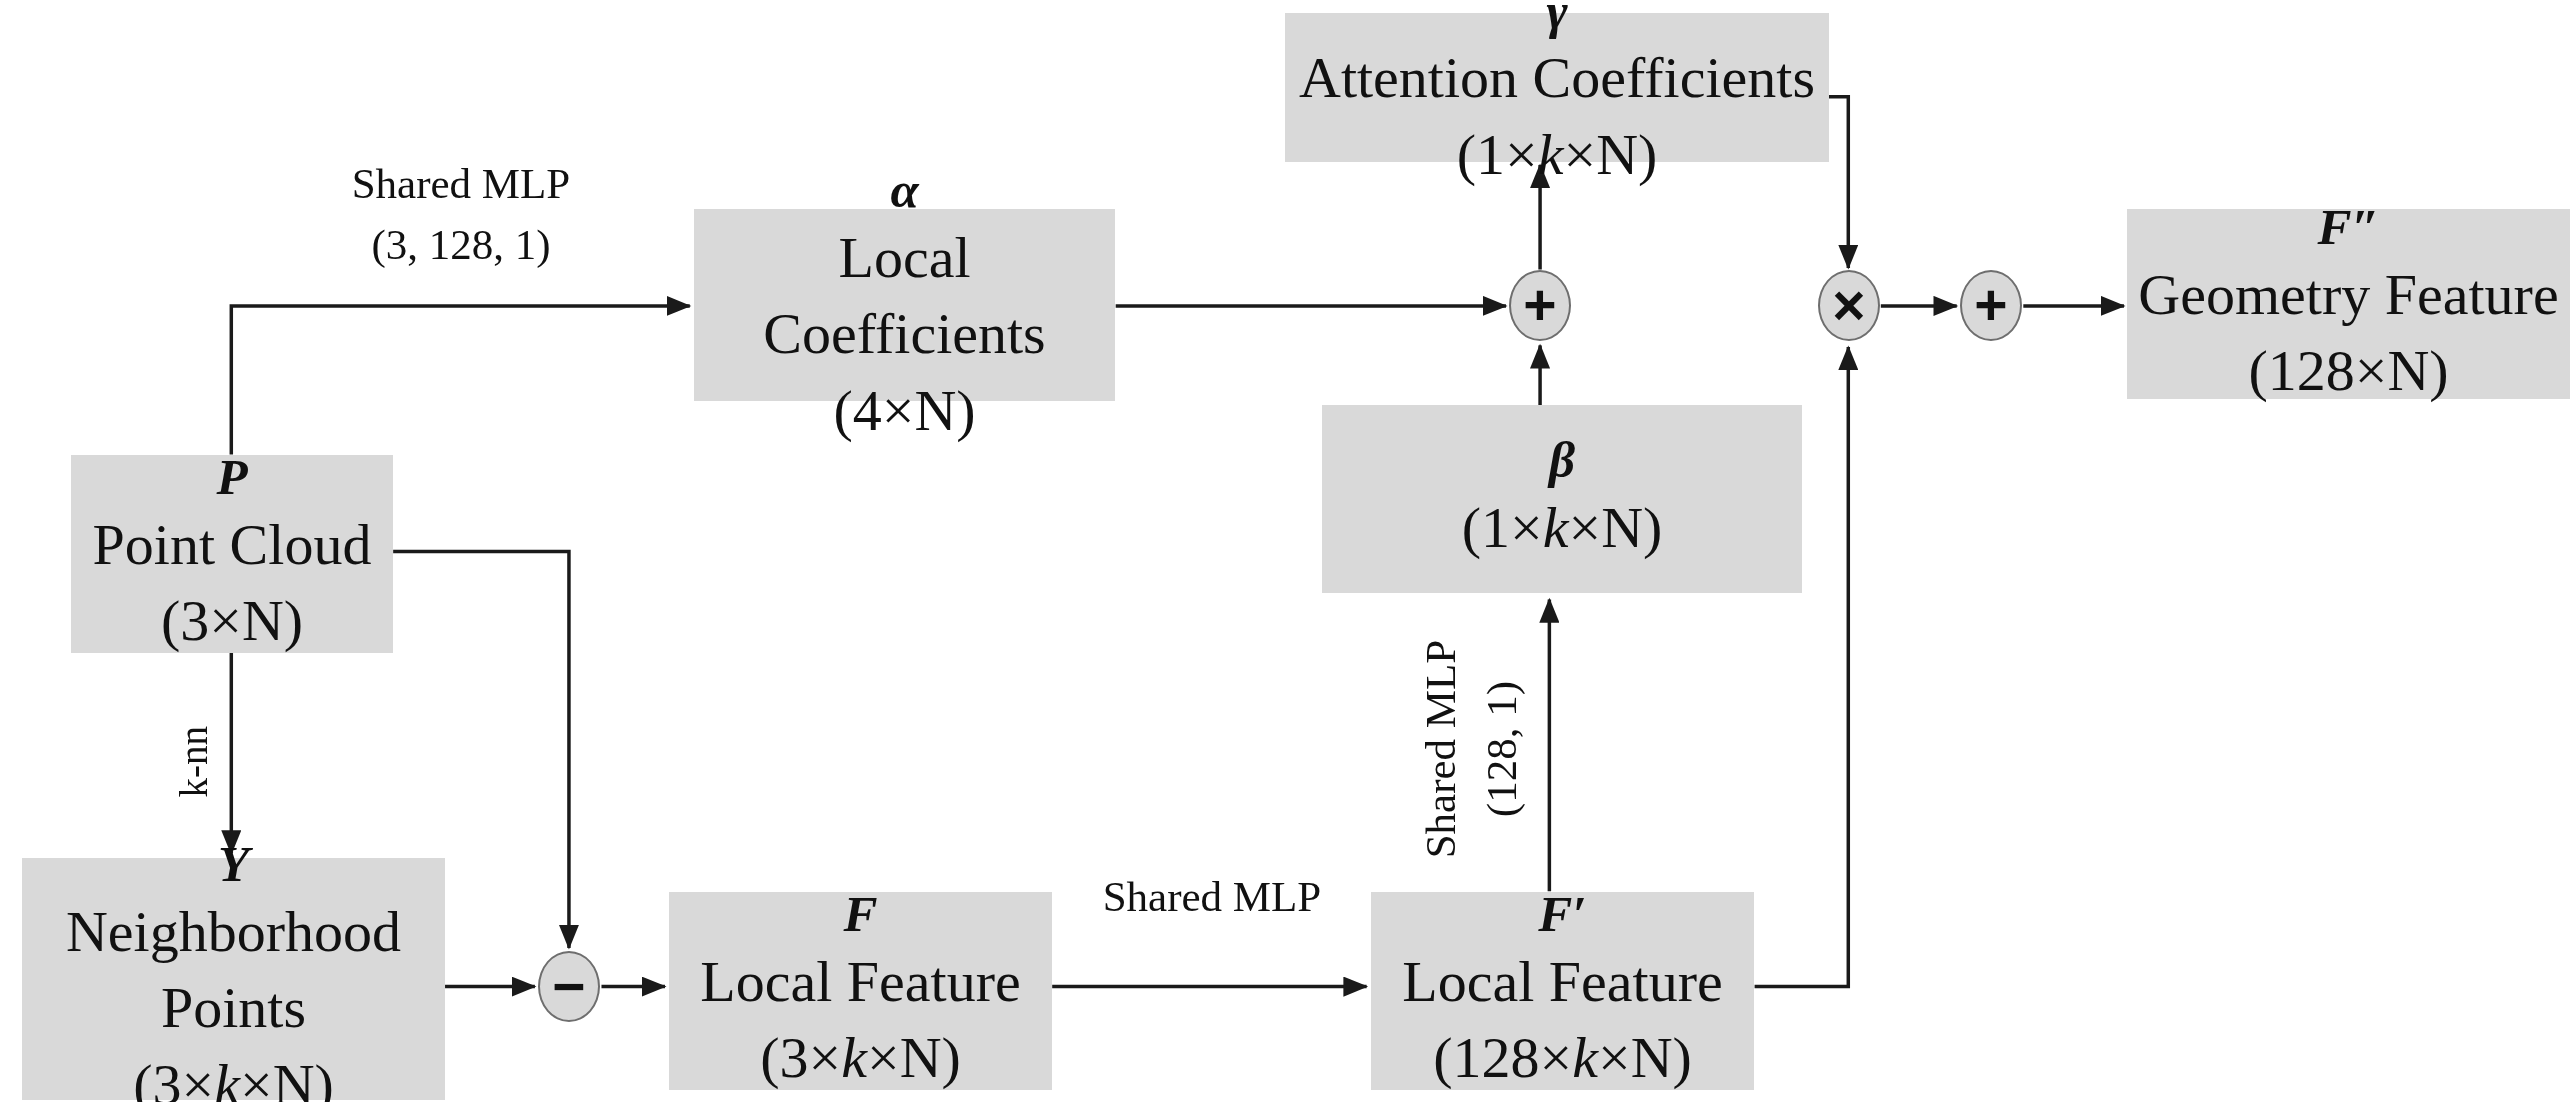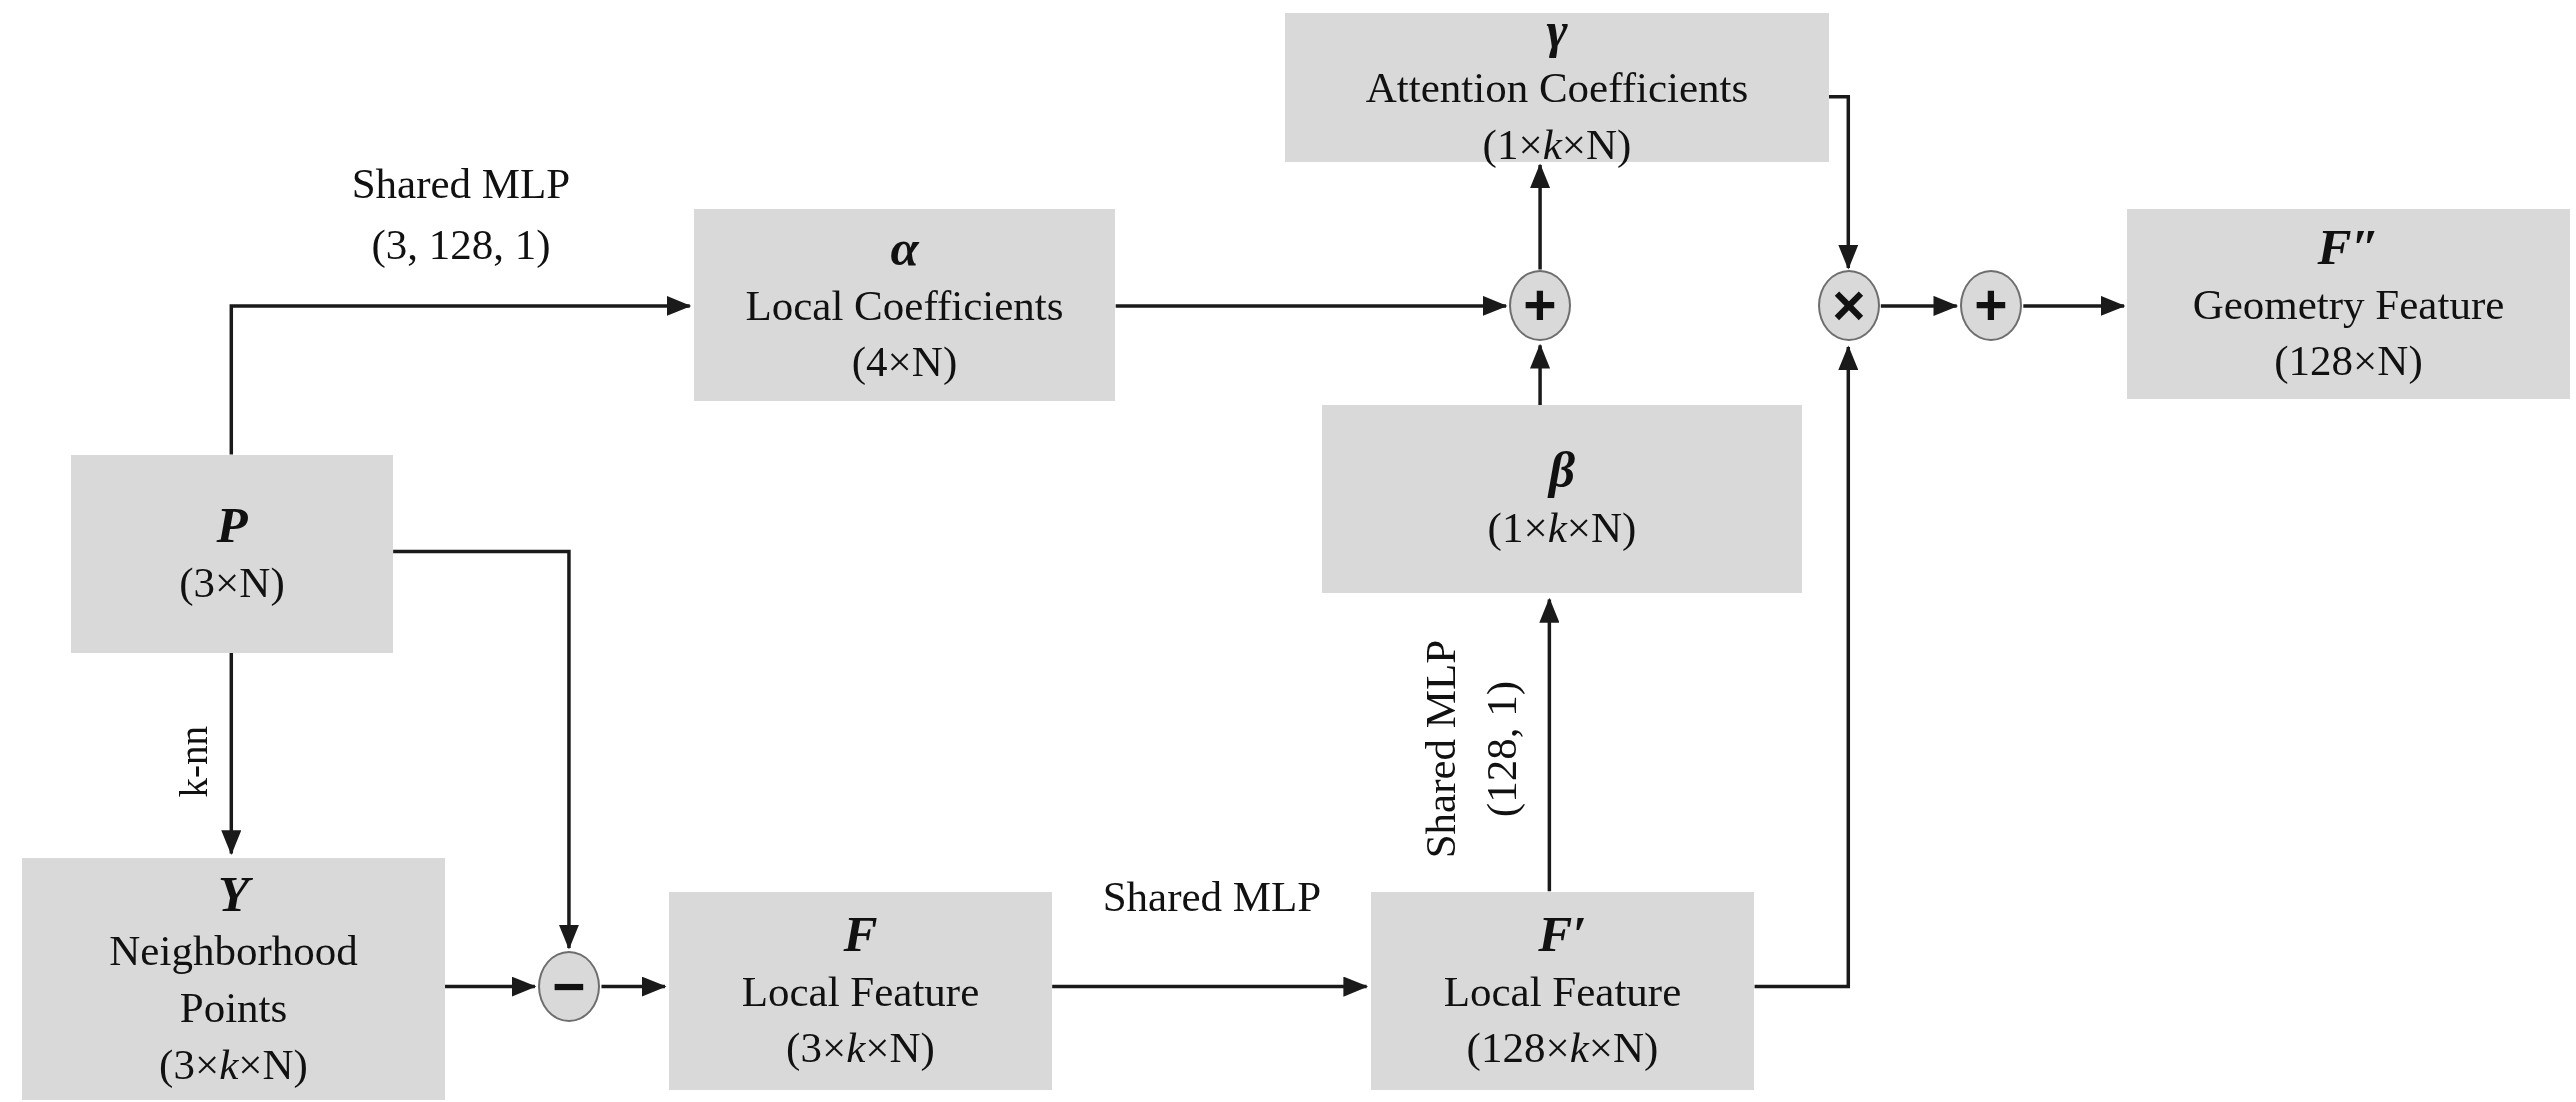--- a/index.html
+++ b/index.html
@@ -23,21 +23,21 @@
     position:absolute;
     background:var(--box-fill);
     display:flex;flex-direction:column;
     align-items:center;justify-content:center;
     text-align:center;
   }
   .sym{
     font-style:italic;font-weight:700;
     font-size:51px;line-height:1.15;
   }
-  .nline{font-size:43px;line-height:1.32;}
+  .nline{font-size:58px;line-height:1.32;}
   .dim i{font-style:italic;}
   .elabel{
     position:absolute;
     font-size:43px;line-height:1.42;
     text-align:center;white-space:nowrap;
   }
   .vlabel{transform:rotate(-90deg);}
   .op{
     position:absolute;
     width:62px;height:71px;
@@ -108,20 +108,21 @@
   </div>
 
   <div class="node" style="left:2127px;top:209px;width:443px;height:190px;">
     <div class="sym">F″</div>
     <div class="nline">Geometry Feature</div>
     <div class="nline dim">(128×N)</div>
   </div>
 
   <div class="node" style="left:71px;top:455px;width:322px;height:198px;">
     <div class="sym">P</div>
+    <div class="nline">Point Cloud</div>
     <div class="nline dim">(3×N)</div>
   </div>
 
   <div class="node" style="left:1322px;top:405px;width:480px;height:188px;">
     <div class="sym">β</div>
     <div class="nline dim">(1×<i>k</i>×N)</div>
   </div>
 
   <div class="node" style="left:22px;top:858px;width:423px;height:242px;">
     <div class="sym">Y</div>

